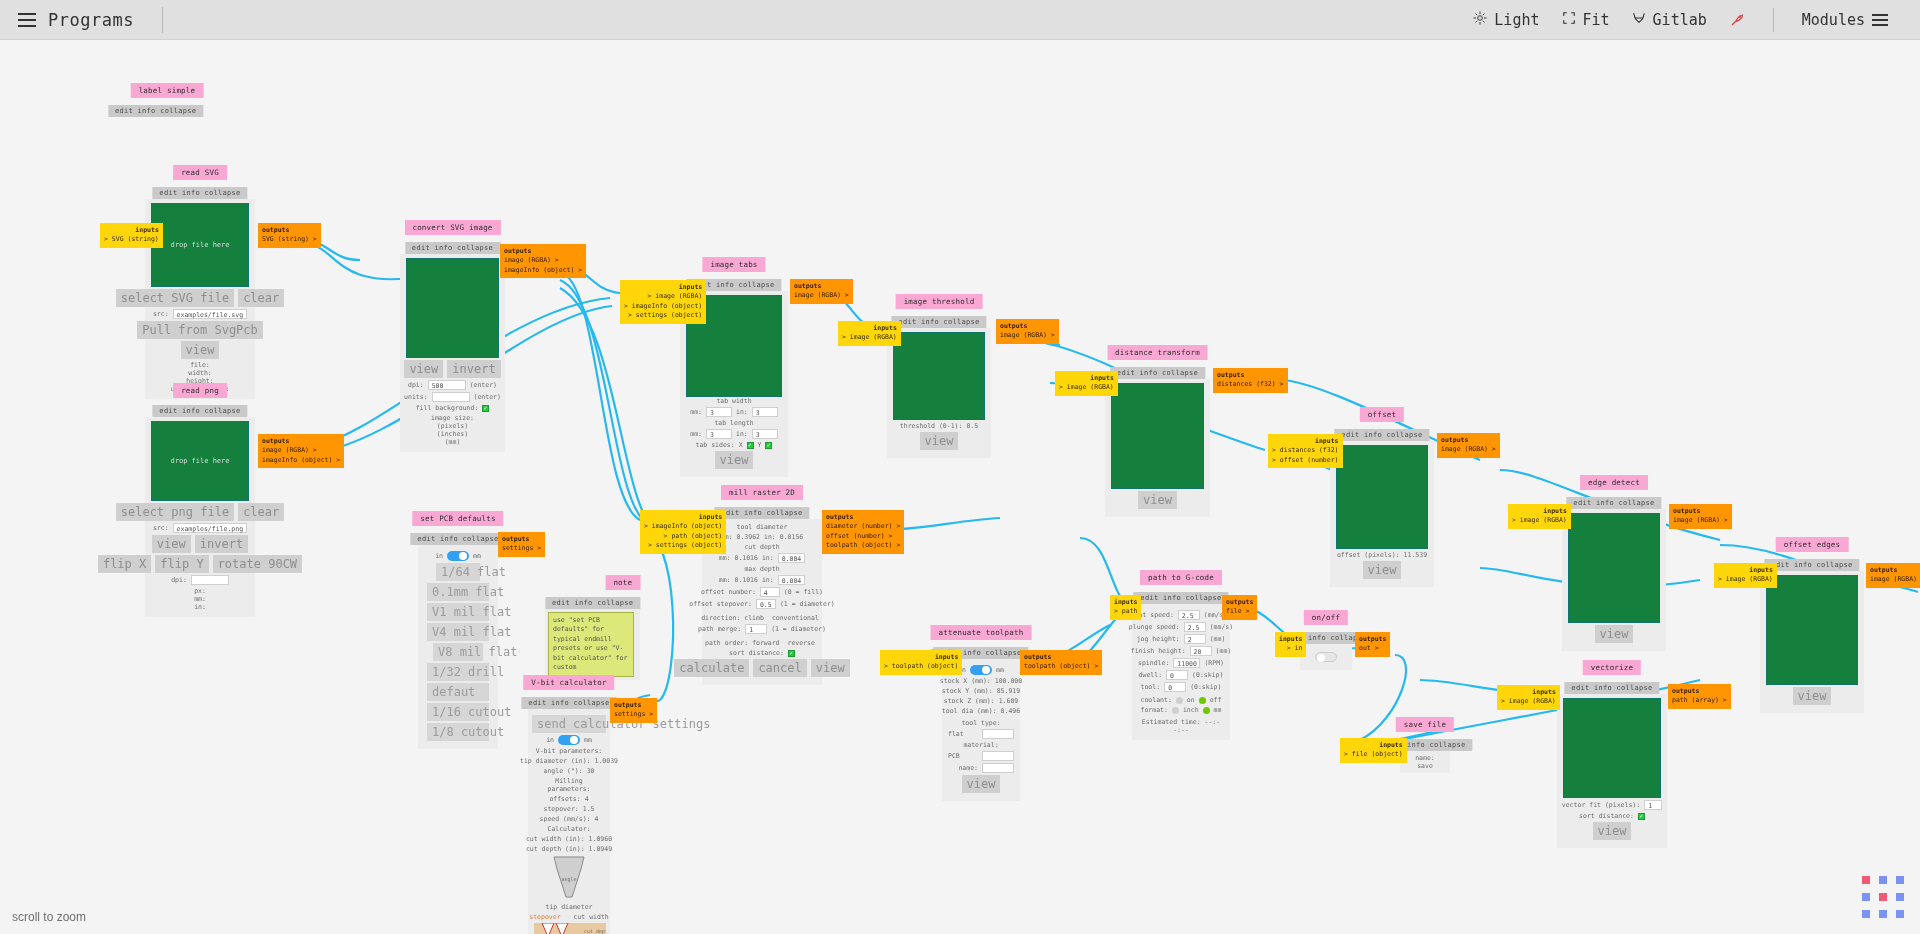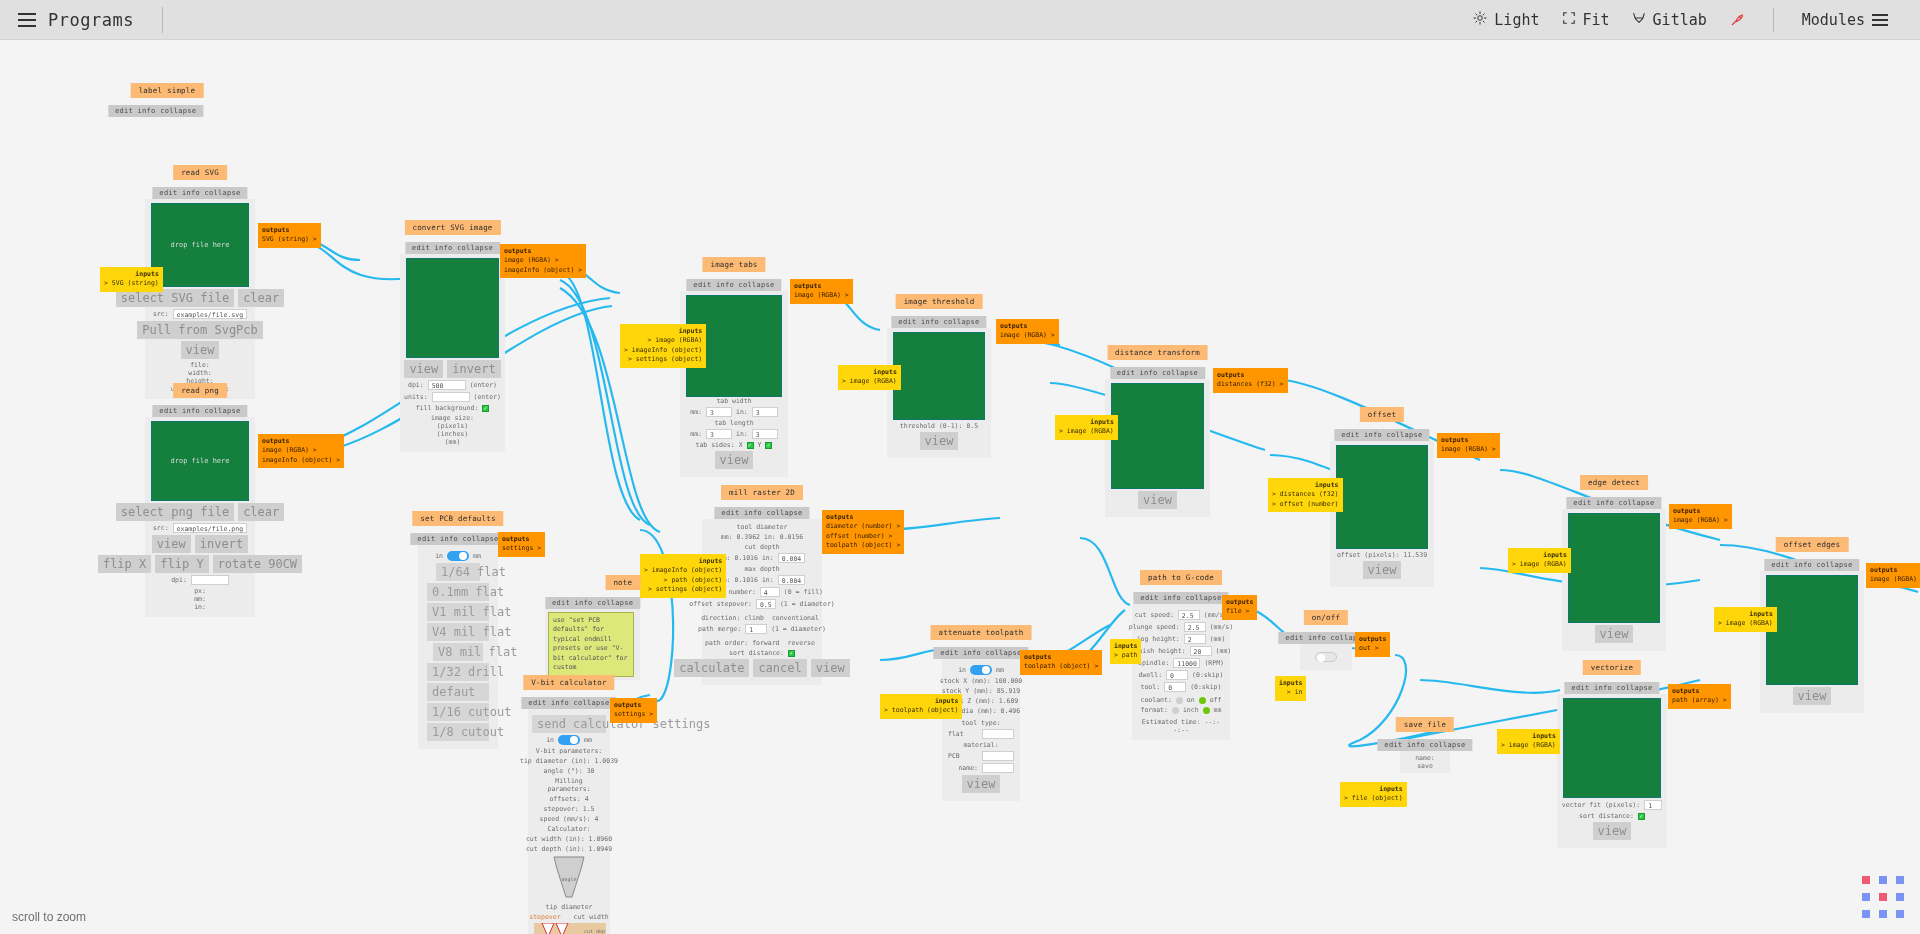--- a/index.html
+++ b/index.html
@@ -28,21 +28,21 @@
   #topbar .divider { width: 1px; height: 26px; background: #b9b9b9; margin-left: 28px; }
   #topbar .right { margin-left: auto; display: flex; align-items: center; padding-right: 20px; gap: 22px; }
   #topbar .titem { display: flex; align-items: center; gap: 7px; font-size: 15px; color: #333; cursor: pointer; }
   #topbar .vdiv { width: 1px; height: 24px; background: #b9b9b9; margin: 0 6px; }
   .ic { display: inline-block; line-height: 1; }
   
   #canvas { position: absolute; top: 40px; left: 0; width: 1920px; height: 894px; background: #f4f4f4; }
   #wires { position: absolute; inset: 0; width: 1920px; height: 894px; pointer-events: none; }
   .node { position: absolute; }
   .node-title {
-    background: #fdba74; color: #2b2b2b; font-size: 7.5px; text-align: center;
+    background: #f9a8d4; color: #2b2b2b; font-size: 7.5px; text-align: center;
     padding: 3px 8px; white-space: nowrap; letter-spacing: .2px;
     display: inline-block; position: relative; left: 50%; transform: translateX(-50%);
   }
   .node-tools {
     background: #c9c9c9; color: #4a4a4a; font-size: 7px; text-align: center;
     padding: 2px 7px; white-space: nowrap; display: inline-block;
     position: relative; left: 50%; transform: translateX(-50%); letter-spacing: .3px;
   }
   .node-body {
     background: #ececec; border: 0; padding: 4px 6px 6px 6px;
@@ -60,21 +60,21 @@
   .chk:after { content: "✓"; position: absolute; color: #fff; font-size: 6px; left: 0.5px; top: -1.5px; }
   .radio { width: 7px; height: 7px; border-radius: 50%; background: #cfcfcf; display: inline-block; vertical-align: middle; }
   .radio.on { background: #6ec60b; }
   
   .ports { font-size: 6.5px; line-height: 1.45; padding: 3px 4px; white-space: nowrap; }
   .ports.in { background: #ffd60a; color: #3a2f00; text-align: right; }
   .ports.out { background: #ff9500; color: #3a2200; text-align: left; }
   .ports .hdr { font-weight: bold; display: block; }
   .ports.in .hdr { text-align: right; }
   .ports.out .hdr { text-align: left; }
-  .port-in { position: absolute; margin-top: 44px; }
+  .port-in { position: absolute; }
   .port-out { position: absolute; }
   
   #title-node .big {
     background: #ebebeb; font-size: 26px; color: #2f2f2f; padding: 5px 14px;
     letter-spacing: 1px; white-space: nowrap; display: inline-block;
   }
   .note-box {
     background: #dde87a; border: 1px solid #aab349; color: #555;
     font-size: 6.5px; padding: 3px 4px; line-height: 1.45; width: 86px;
   }

